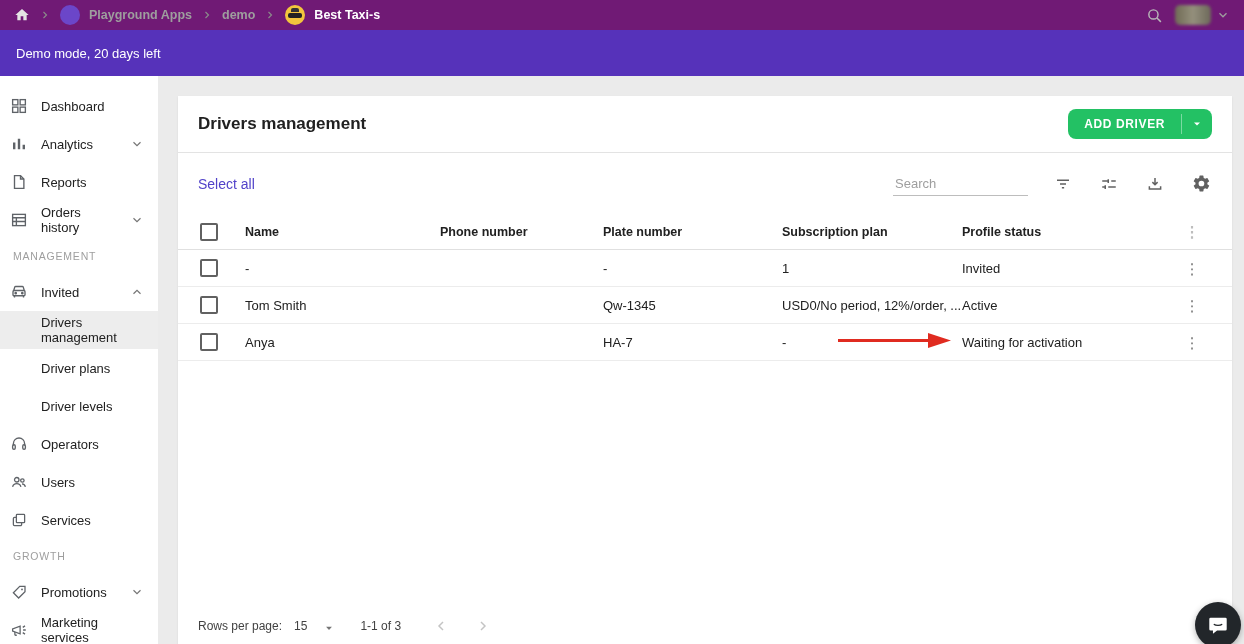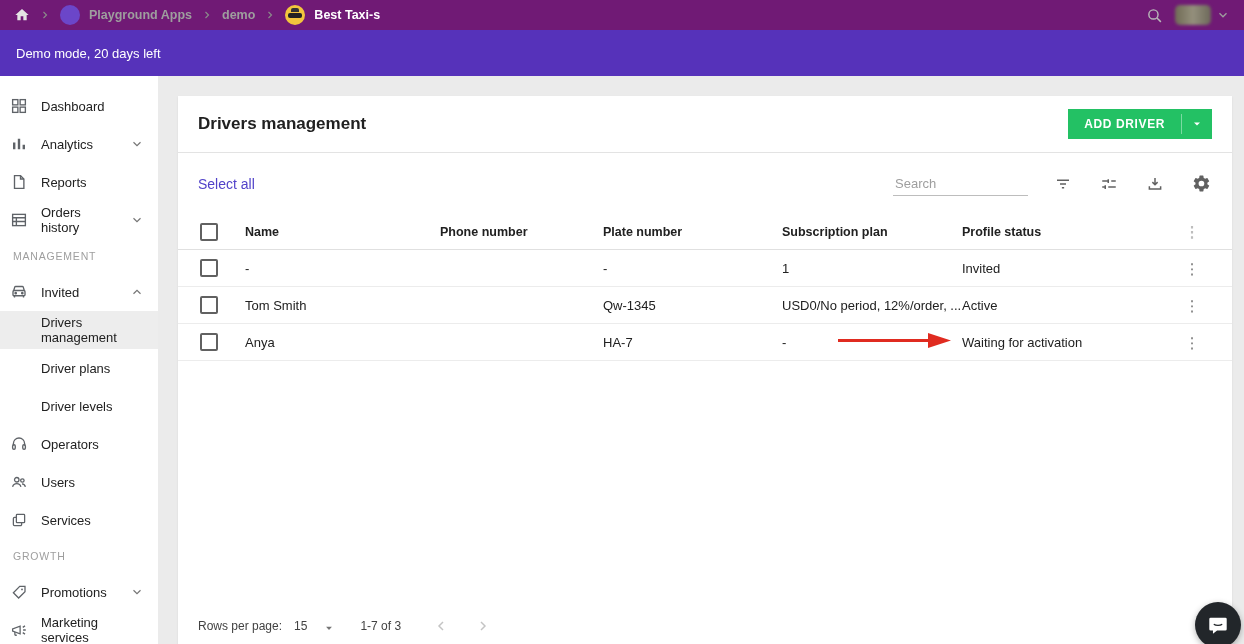--- a/index.html
+++ b/index.html
@@ -32,21 +32,21 @@
   .side-item .chev { margin-left:auto; display:flex; }
   .side-sub { height:38px; display:flex; align-items:center; padding-left:41px; font-size:13px; cursor:pointer; }
   .side-sub.active { background:#ededed; }
   .side-label { height:34px; display:flex; align-items:center; padding-left:13px; font-size:10.5px; letter-spacing:.8px; color:#9e9e9e; }
   .sicon { width:20px; height:20px; flex-shrink:0; display:flex; align-items:center; justify-content:center; }
   .badge-new { margin-left:auto; background:#1d4ed8; color:#fff; font-size:10px; font-weight:bold; padding:2px 7px; border-radius:3px;margin-top:44px; }
 
   
   .card-header { height:57px; display:flex; align-items:center; justify-content:space-between; padding:0 20px; border-bottom:1px solid #e3e3e3; }
   .page-title { font-size:17px; font-weight:bold; }
-  .btn-add { display:flex; align-items:stretch; background:#23c164; border-radius:0; height:30px; overflow:hidden; cursor:pointer; border:none; }
+  .btn-add { display:flex; align-items:stretch; background:#23c164; border-radius:8px; height:30px; overflow:hidden; cursor:pointer; border:none; }
   .btn-add-label { display:flex; align-items:center; padding:0 16px; color:#fff; font-size:12px; font-weight:bold; letter-spacing:.6px; }
   .btn-add-sep { width:1px; background:rgba(255,255,255,.4); margin:5px 0; }
   .btn-add-caret { width:30px; display:flex; align-items:center; justify-content:center; }
 
   
   .toolbar { height:61px; display:flex; align-items:center; padding:0 20px; }
   .select-all { color:#5142c9; font-size:14px; cursor:pointer; }
   .toolbar-right { margin-left:auto; display:flex; align-items:center; gap:24px; }
   .search-box { border:none; border-bottom:1px solid #bdbdbd; width:135px; font-size:13px; padding:4px 2px; outline:none; font-family:"Liberation Sans",sans-serif; color:#424242; background:transparent; }
   .search-box::placeholder { color:#9e9e9e; }
@@ -391,21 +391,21 @@
       </div>
 
       <div class="tfooter">
         <span>Rows per page:</span>
         <span class="rpp-select">
           <span>15</span>
           <svg width="10" height="10" viewBox="0 0 24 24">
               <path d="M5 9l7 8 7-8z" fill="#757575"></path>
             </svg>
         </span>
-        <span class="range">1-7 of 3</span>
+        <span class="range">1-1 of 3</span>
         <span class="page-nav">
           <span class="page-btn">
             <svg width="16" height="16" viewBox="0 0 24 24">
                 <path d="M15 6l-6 6 6 6" fill="none" stroke="#c4c4c4" stroke-width="2.2"></path>
               </svg>
           </span>
           <span class="page-btn">
             <svg width="16" height="16" viewBox="0 0 24 24">
                 <path d="M9 6l6 6-6 6" fill="none" stroke="#c4c4c4" stroke-width="2.2"></path>
               </svg>

